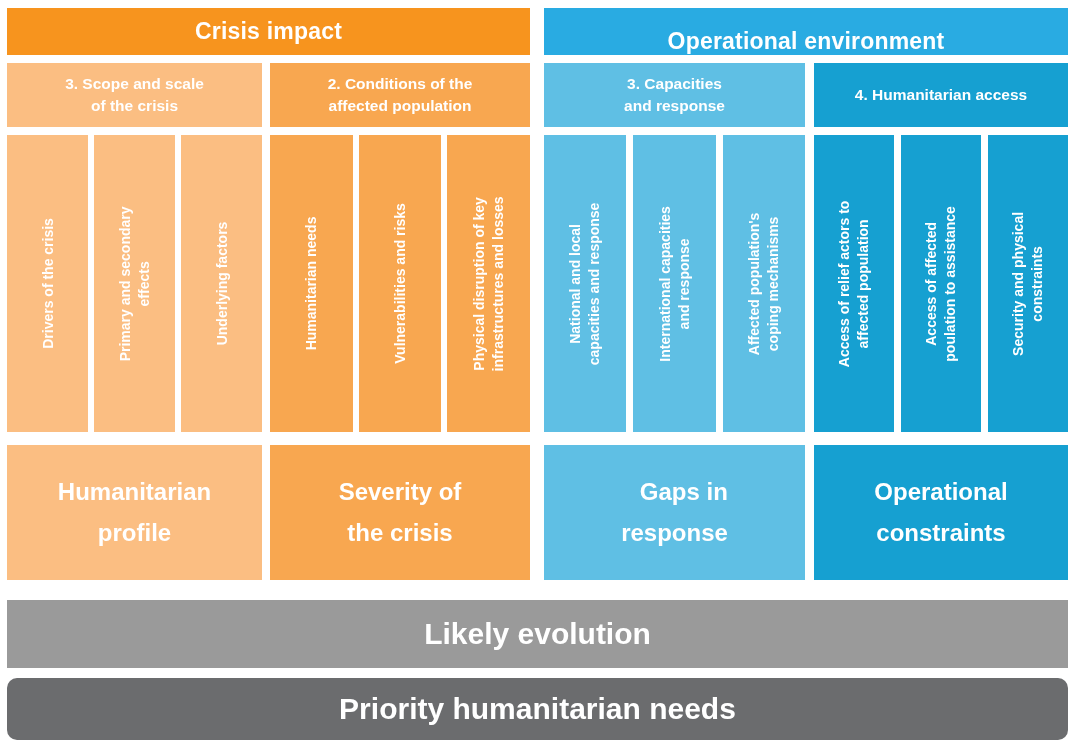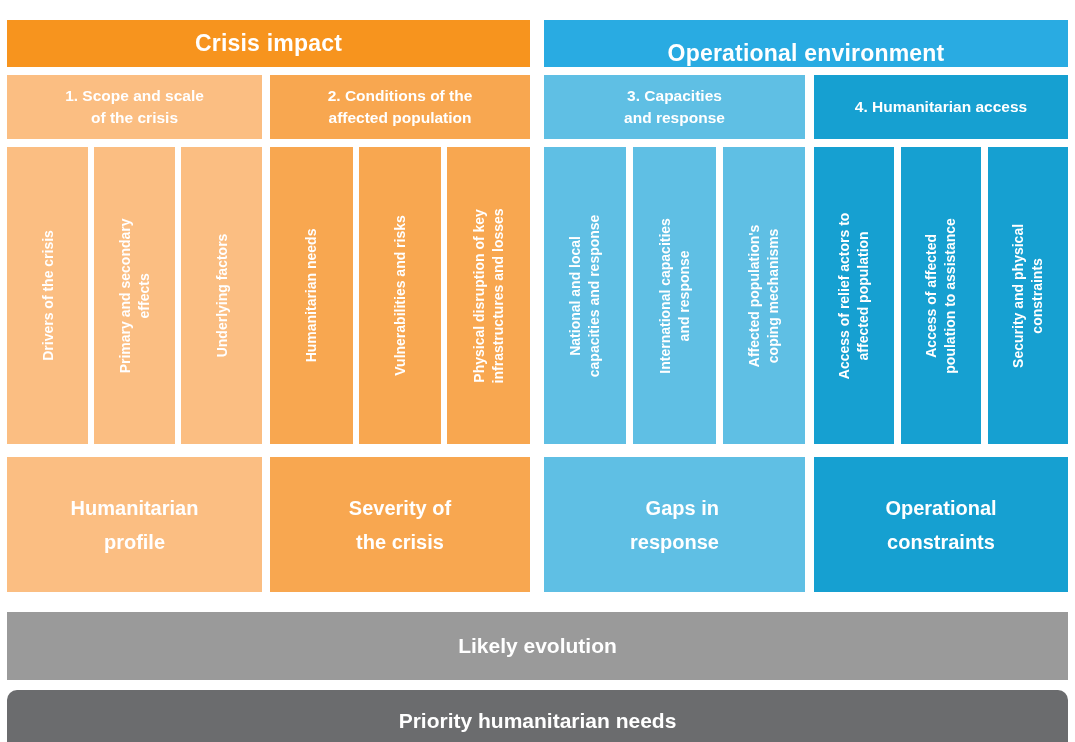--- a/index.html
+++ b/index.html
@@ -3,21 +3,21 @@
 <meta charset="utf-8">
 <style>
   * { margin:0; padding:0; box-sizing:border-box; }
   html,body { background:#ffffff; }
   body { font-family:"Liberation Sans", sans-serif; }
 
   .board {
     position:relative;
     width:1075px; height:742px;
     background:#ffffff;
-    padding:20px 7px 2px 7px;
+    padding:8px 7px 2px 7px;
     display:grid;
     grid-template-columns:255px 8px 260px 14px 261px 9px 254px;
     grid-template-rows:47px 8px 64px 8px 297px 13px 135px 20px 68px 10px 62px;
   }
 
   .box {
     display:flex; align-items:center; justify-content:center;
     color:#ffffff; text-align:center;
   }
   .box span { white-space:pre-line; }
@@ -28,22 +28,22 @@
   .c-orange-mid   { background:var(--orange-mid,#F8A750); }
   .c-blue         { background:var(--blue-header,#29ABE2);align-items:flex-end; }
   .c-blue-light   { background:var(--blue-light,#5FBFE4); }
   .c-blue-dark    { background:var(--blue-dark,#16A0D1); }
   .c-gray         { background:var(--gray-light,#9A9A9A); }
   .c-gray-dark    { background:var(--gray-dark,#6B6C6E);border-radius:10px; }
 
   
   .header  { font-size:23px;  font-weight:bold; letter-spacing:0.2px; }
   .subhdr  { font-size:15.5px; font-weight:bold; line-height:1.45; }
-  .result  { font-size:20px;  font-weight:bold; line-height:1.7; }
-  .footer  { font-size:21px; font-weight:bold; }
+  .result  { font-size:24px;  font-weight:bold; line-height:1.7; }
+  .footer  { font-size:30px; font-weight:bold; }
 
   
   .cols { display:flex; gap:6px; }
   .cols-right { gap:7px; }
   .vcol {
     flex:1;
     display:flex; align-items:center; justify-content:center;
     overflow:hidden;
   }
   .vcol .vtext {
@@ -80,21 +80,21 @@
 <div class="board">
 
   <div class="box header c-orange pos-h1">
     <span>Crisis impact</span>
   </div>
   <div class="box header c-blue pos-h2">
     <span>Operational environment</span>
   </div>
 
   <div class="box subhdr c-orange-light pos-s1">
-    <span>1. Scope and scale
+    <span>3. Scope and scale
 of the crisis</span>
   </div>
   <div class="box subhdr c-orange-mid pos-s2">
     <span>2. Conditions of the
 affected population</span>
   </div>
   <div class="box subhdr c-blue-light pos-s3">
     <span>3. Capacities
 and response</span>
   </div>

